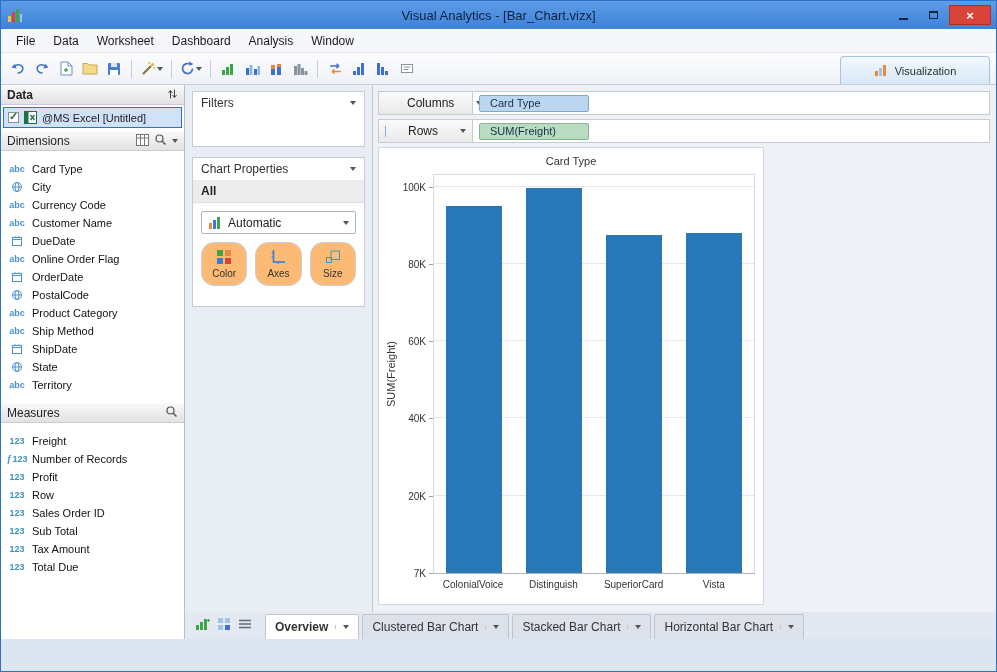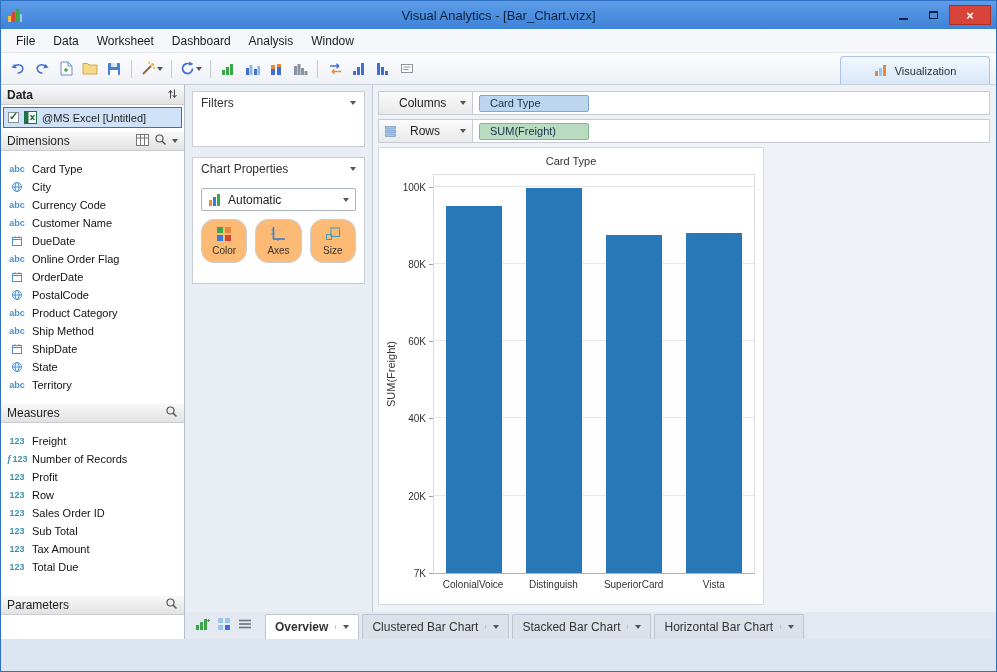--- a/index.html
+++ b/index.html
@@ -84,21 +84,21 @@
   .mark-btn-row { display:flex; gap:8px; margin:2px 8px 8px 8px; }
   .mark-btn { width:48px; height:44px; background:#fdba74; border:1px solid #c9ced6; border-radius:13px;
               display:flex; flex-direction:column; align-items:center; justify-content:center; gap:3px; }
   .mark-btn span { font-size:10px; color:#333; }
 
   
   .main { flex:1; background:#eef1f6; padding:6px 6px 0 5px; min-width:0; }
   .shelf-row { height:24px; background:#fff; border:1px solid #c6cbd4; display:flex; align-items:center;
                margin-bottom:4px; }
   .shelf-btn { width:94px; height:100%; flex:none; background:linear-gradient(#fbfbfb,#e9e9ea);
-               border-right:1px solid #c6cbd4; display:flex; align-items:center; padding:0 6px; gap:14px; }
+               border-right:1px solid #c6cbd4; display:flex; align-items:center; padding:0 6px; gap:22px; }
   .shelf-btn .caret { margin-left:auto; }
   .pill { margin-left:6px; height:17px; border-radius:2px; font-size:11px; display:flex; align-items:center;
           padding:0 10px; min-width:110px; color:#15304d; }
   .pill-blue { background:#bdd6f0; border:1px solid #7fa8d4; }
   .pill-green { background:#b9dcc0; border:1px solid #85b890; }
 
   
   .chart-card { width:386px; height:458px; background:#fff; border:1px solid #d5d9df; margin-top:4px;
                 display:flex; flex-direction:column; }
   .chart-title { height:26px; flex:none; display:flex; align-items:center; justify-content:center;
@@ -465,47 +465,39 @@
         <div class="field-row">
             <span class="f-ic num">123</span>
             <span class="f-label">Tax Amount</span>
           </div>
         <div class="field-row">
             <span class="f-ic num">123</span>
             <span class="f-label">Total Due</span>
           </div>
       </div>
 
-      <div class="sec-header">
-        <span>Parameters</span>
-        <span class="hdr-spacer">
-          <svg width="13" height="13">
-              <circle cx="5.5" cy="5.5" r="3.5" fill="none" stroke="#555" stroke-width="1.2"></circle>
-              <line x1="8.2" y1="8.2" x2="11.5" y2="11.5" stroke="#555" stroke-width="1.5"></line>
-            </svg>
-        </span>
-      </div>
       <div class="params-box"></div>
     </div>
 
     <div class="rightcol">
       <div class="workrow">
 
         <div class="midpanel">
           <div class="card filters-card">
             <div class="card-header">
               <span>Filters</span>
               <span class="caret hdr-spacer"></span>
             </div>
           </div>
           <div class="card props-card">
             <div class="card-header">
               <span>Chart Properties</span>
               <span class="caret hdr-spacer"></span>
             </div>
+            <div class="all-band">All</div>
             <div class="mark-select">
               <svg width="14" height="14">
                   <rect x="1" y="7" width="3" height="6" fill="#e8883a"></rect>
                   <rect x="5" y="4" width="3" height="9" fill="#3a7bd5"></rect>
                   <rect x="9" y="1" width="3" height="12" fill="#3aa648"></rect>
                 </svg>
               <span>Automatic</span>
               <span class="caret"></span>
             </div>
             <div class="mark-btn-row">

